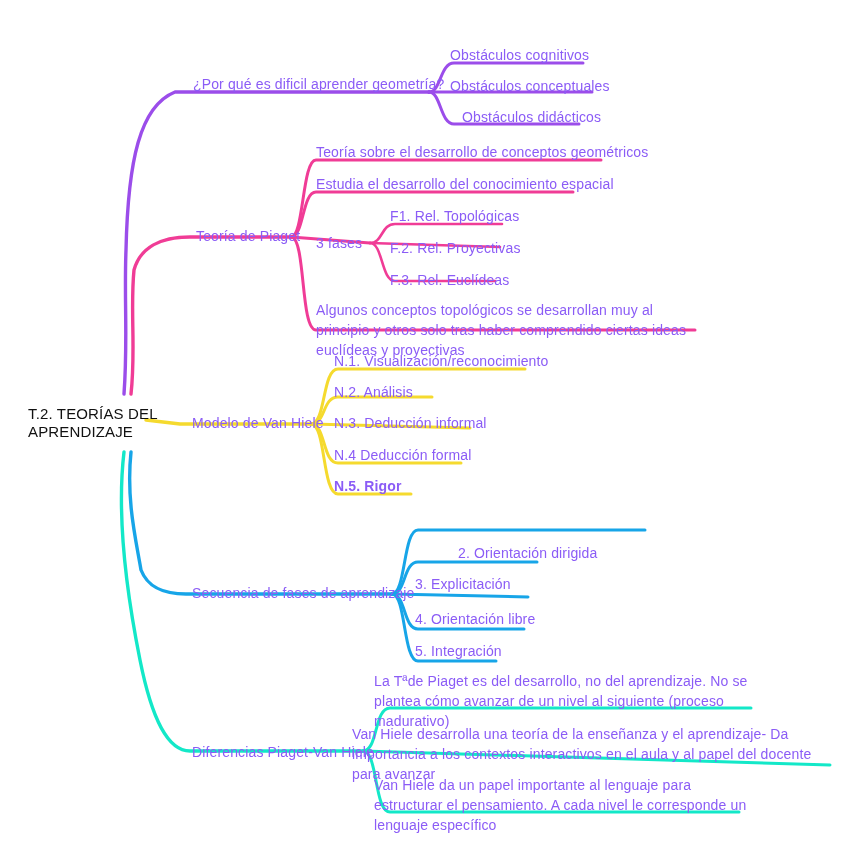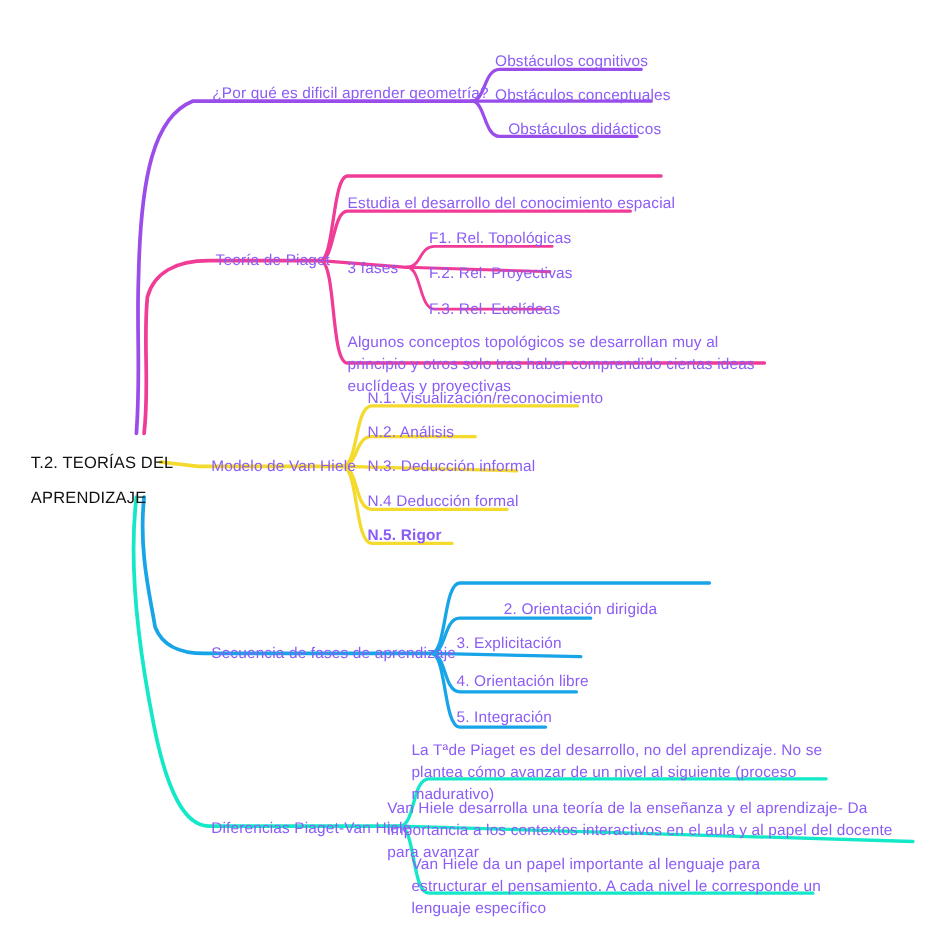--- a/index.html
+++ b/index.html
@@ -34,21 +34,21 @@
     white-space: pre;
     letter-spacing: 0.01em;
   }
   .node.wrap {
     white-space: normal;
   }
   .root-node {
     position: absolute;
     color: #111111;
     font-size: 15px;
-    line-height: 32px;
+    line-height: 18px;
     white-space: pre-line;
     letter-spacing: 0.01em;
   }
 </style>
 </head>
 <body>
 
 <div id="canvas">
 
   <svg id="wires" viewBox="0 0 848 846">
@@ -117,20 +117,21 @@
 
   <div class="root-node" style="left:28px; top:405px; width:160px;">T.2. TEORÍAS DEL
 APRENDIZAJE</div>
 
   <div class="node" style="left:193px; top:74px;">¿Por qué es dificil aprender geometría?</div>
   <div class="node" style="left:450px; top:45px;">Obstáculos cognitivos</div>
   <div class="node" style="left:450px; top:76px;">Obstáculos conceptuales</div>
   <div class="node" style="left:450px; top:107px;margin-left:12px;">Obstáculos didácticos</div>
 
   <div class="node" style="left:196px; top:226px;">Teoría de Piaget</div>
+  <div class="node" style="left:316px; top:142px;">Teoría sobre el desarrollo de conceptos geométricos</div>
   <div class="node" style="left:316px; top:174px;">Estudia el desarrollo del conocimiento espacial</div>
   <div class="node" style="left:316px; top:233px;text-align:center;">3 fases</div>
   <div class="node" style="left:390px; top:206px;">F1. Rel. Topológicas</div>
   <div class="node" style="left:390px; top:238px;">F.2. Rel. Proyectivas</div>
   <div class="node" style="left:390px; top:270px;">F.3. Rel. Euclídeas</div>
   <div class="node wrap" style="left:316px; top:300px; width:392px;">Algunos conceptos topológicos se desarrollan muy al principio y otros solo tras haber comprendido ciertas ideas euclídeas y proyectivas</div>
 
   <div class="node" style="left:192px; top:413px;">Modelo de Van Hiele</div>
   <div class="node" style="left:334px; top:351px;">N.1. Visualización/reconocimiento</div>
   <div class="node" style="left:334px; top:382px;">N.2. Análisis</div>

